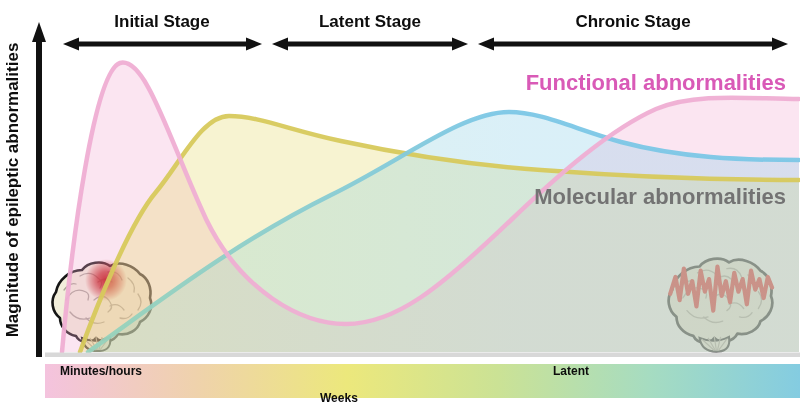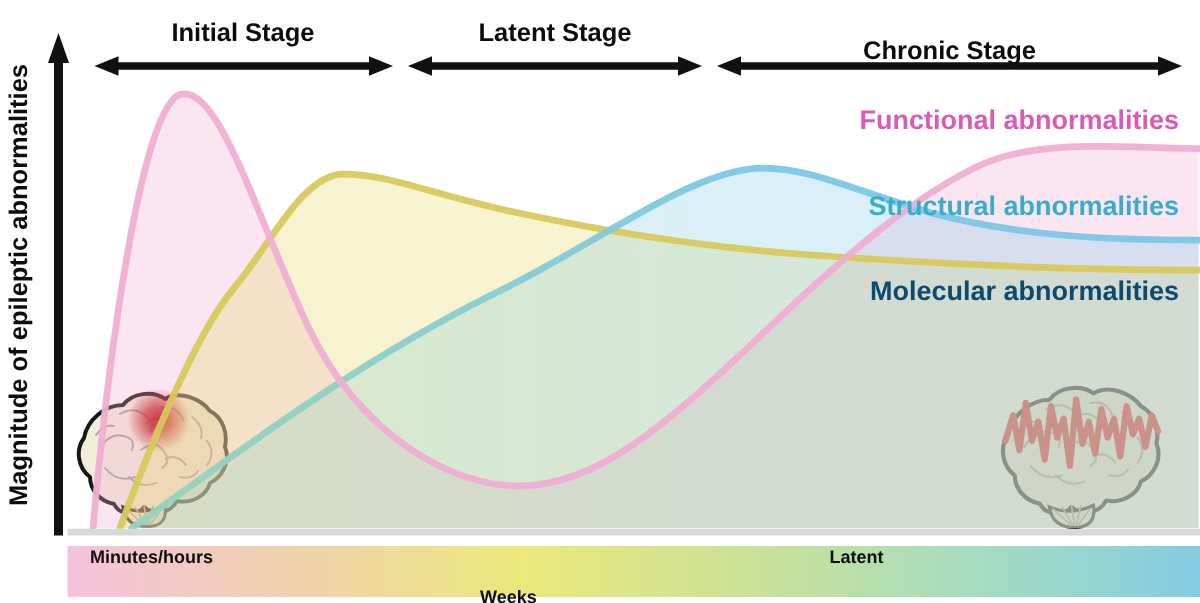--- a/index.html
+++ b/index.html
@@ -8,22 +8,22 @@
     width:800px;height:402px;
     background:#ffffff;
     overflow:hidden;
     font-family:"Liberation Sans", sans-serif;
   }
   #plot-svg{position:absolute;left:0;top:0;width:800px;height:402px;}
   .lbl{position:absolute;font-weight:bold;color:#0d0d0d;white-space:nowrap;}
   .stage-label{top:12px;font-size:17px;transform:translateX(-50%);}
   #stage-initial-label{left:162px;}
   #stage-latent-label{left:370px;}
-  #stage-chronic-label{left:633px;margin-top:12px;}
-  .curve-label{font-size:18px;right:14px;text-align:left;}
+  #stage-chronic-label{left:633px;}
+  .curve-label{font-size:22px;right:14px;text-align:left;}
   #functional-label{top:70px;}
   #structural-label{top:127px;}
   #molecular-label{top:184px;}
   #y-axis-label{
     left:13px;top:190px;
     transform:translate(-50%,-50%) rotate(-90deg);
     font-size:17px;
   }
   #timeline-bar{
     position:absolute;left:45px;top:364px;width:755px;height:34px;
@@ -123,21 +123,20 @@
     </g>
   </svg>
 
   <div class="lbl" id="y-axis-label">Magnitude of epileptic abnormalities</div>
 
   <div class="lbl stage-label" id="stage-initial-label">Initial Stage</div>
   <div class="lbl stage-label" id="stage-latent-label">Latent Stage</div>
   <div class="lbl stage-label" id="stage-chronic-label">Chronic Stage</div>
 
   <div class="lbl curve-label" id="functional-label" style="color: rgb(217, 90, 183);">Functional abnormalities</div>
-  <div class="lbl curve-label" id="structural-label" style="color: rgb(53, 173, 203);">Structural abnormalities</div>
-  <div class="lbl curve-label" id="molecular-label" style="color: #0c4a6e;">Molecular abnormalities</div>
+  <div class="lbl curve-label" id="molecular-label" style="color: #737373;">Molecular abnormalities</div>
 
   <div id="timeline-bar" style="background: linear-gradient(90deg, rgb(244, 195, 222), rgb(239, 210, 172), rgb(236, 232, 124), rgb(203, 226, 149), rgb(166, 220, 193), rgb(132, 204, 225));"></div>
   <div class="lbl timeline-label" id="timeline-label-0">Minutes/hours</div>
   <div class="lbl timeline-label" id="timeline-label-1">Weeks</div>
   <div class="lbl timeline-label" id="timeline-label-2">Latent</div>
 
 </div>
 
 </body></html>

